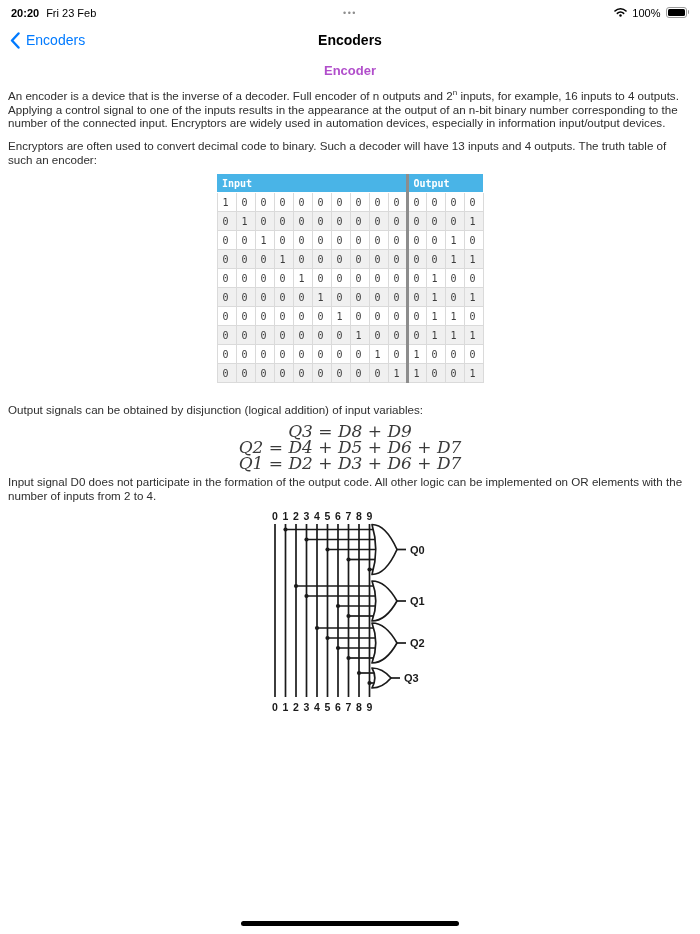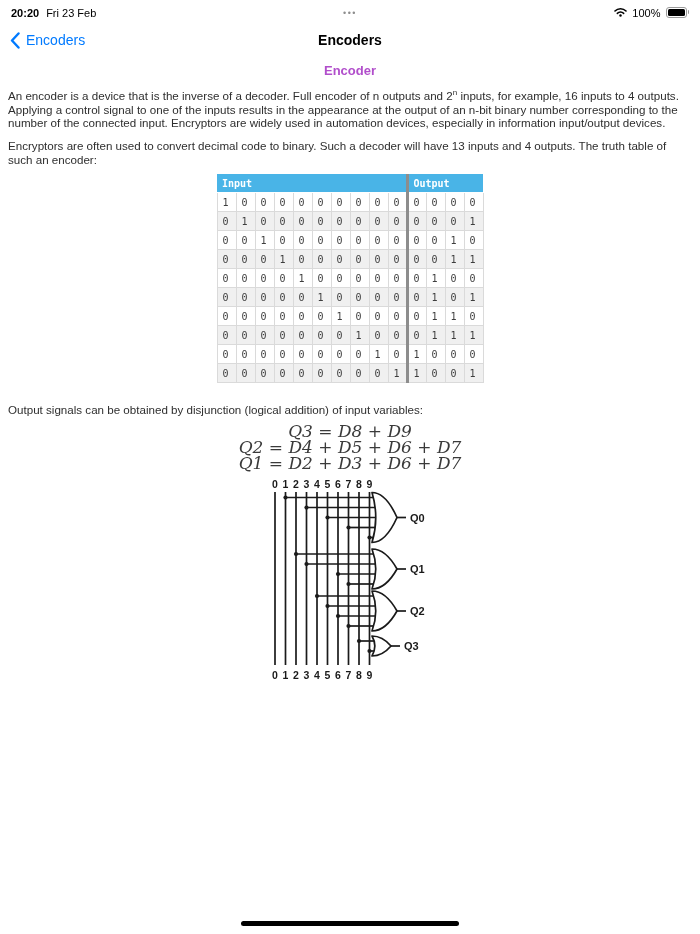--- a/index.html
+++ b/index.html
@@ -275,20 +275,21 @@
   </table>
 
   <p class="body-text p3">Output signals can be obtained by disjunction (logical addition) of input variables:</p>
 
   <div class="formulas">
     <div class="formula-line">Q3 = D8 + D9</div>
     <div class="formula-line">Q2 = D4 + D5 + D6 + D7</div>
     <div class="formula-line">Q1 = D2 + D3 + D6 + D7</div>
   </div>
 
+  <p class="body-text p4">Input signal D0 does not participate in the formation of the output code. All other logic can be implemented on OR elements with the number of inputs from 2 to 4.</p>
 
   <div class="diagram-wrap">
     <svg id="circuit-svg" width="172" height="212" viewBox="0 0 172 212">
         <text x="11" y="15" text-anchor="middle" class="dg-lbl">0</text>
         <text x="11" y="206" text-anchor="middle" class="dg-lbl">0</text>
         <line x1="11" y1="19" x2="11" y2="192" class="dg-wire"></line>
         <text x="21.5" y="15" text-anchor="middle" class="dg-lbl">1</text>
         <text x="21.5" y="206" text-anchor="middle" class="dg-lbl">1</text>
         <line x1="21.5" y1="19" x2="21.5" y2="192" class="dg-wire"></line>
         <text x="32" y="15" text-anchor="middle" class="dg-lbl">2</text>

